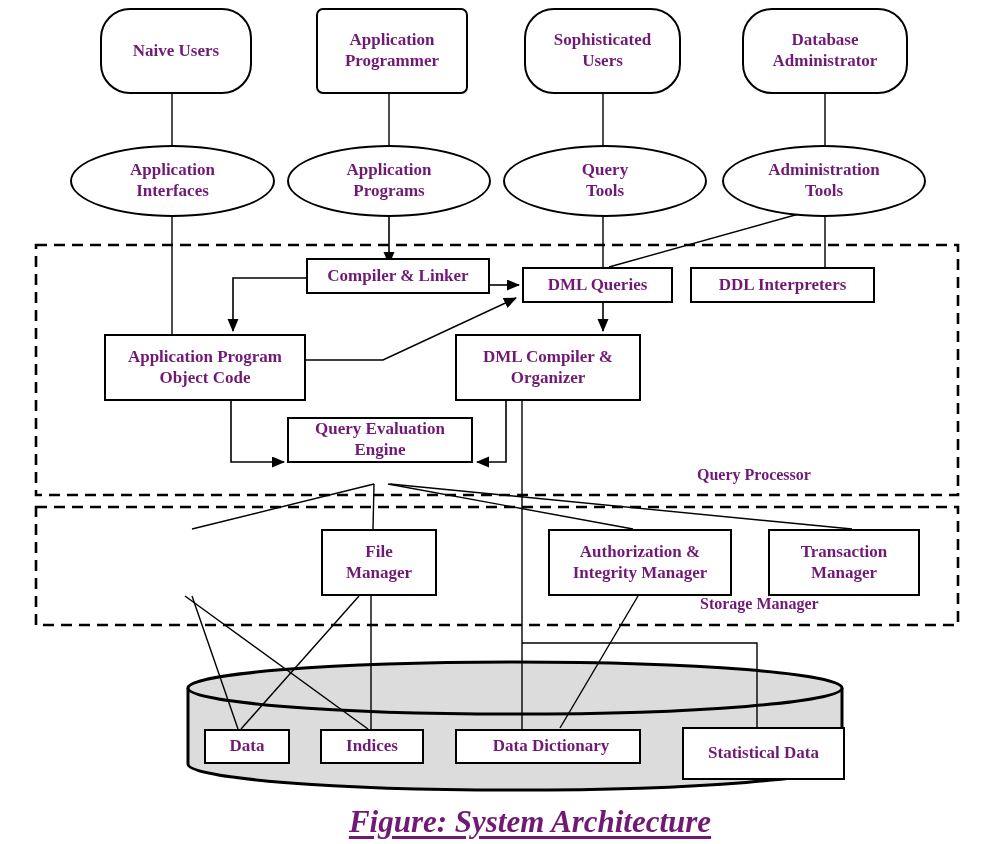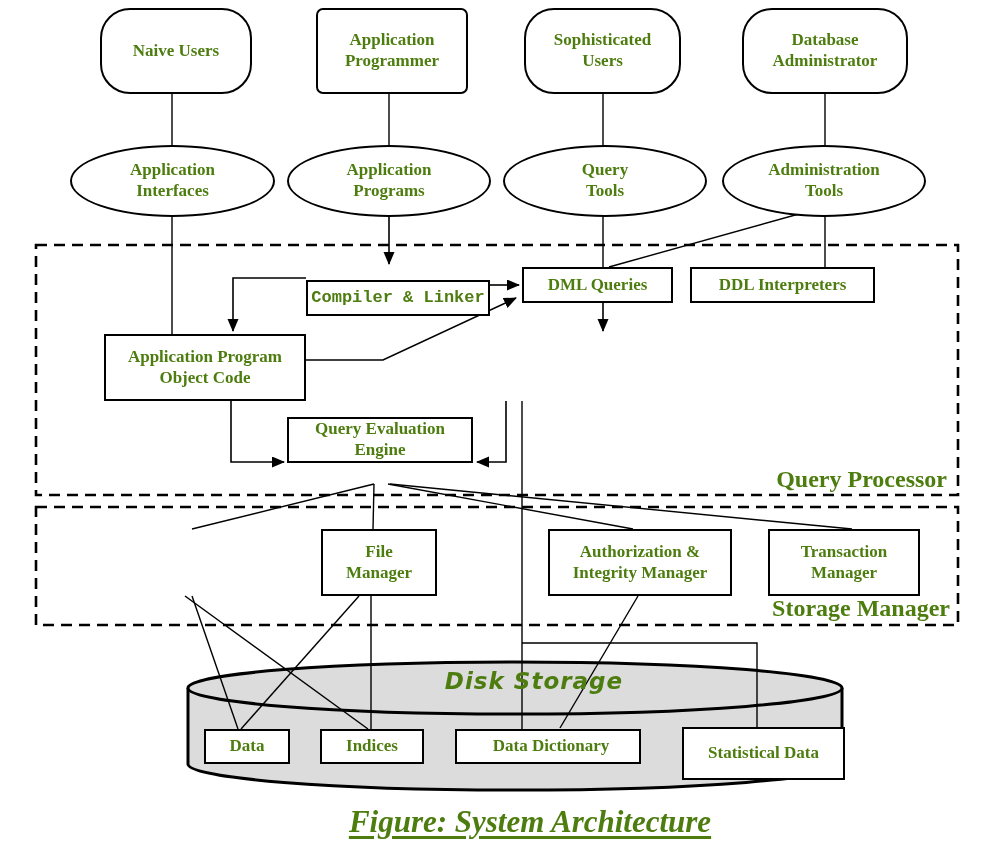--- a/index.html
+++ b/index.html
@@ -1,29 +1,29 @@
 <!DOCTYPE html>
 <html><head>
 <meta charset="utf-8">
 <style>
   html,body{margin:0;padding:0;background:#ffffff;}
   .stage{position:relative;width:983px;height:844px;background:#ffffff;overflow:hidden;
-         font-family:"Liberation Serif",serif;color:#4d7c0f;}
+         font-family:"Liberation Serif",serif;color:#701a75;}
   .layer{position:absolute;left:0;top:0;width:983px;height:844px;}
   .node{position:absolute;box-sizing:border-box;border:2px solid #000;background:#fff;
         display:flex;align-items:center;justify-content:center;text-align:center;
         font-weight:bold;font-size:17px;line-height:1.22;z-index:3;}
   .actor{border-radius:30px;}
   .oval{border-radius:50%;}
   .t{display:block;}
   .w70 .t{max-width:70px;}
   .w110 .t{max-width:110px;}
   .w130 .t{max-width:130px;}
   .w160 .t{max-width:160px;}
-  .seclabel{position:absolute;font-weight:bold;font-size:24px;text-align:right;z-index:3;}
+  .seclabel{position:absolute;font-weight:bold;font-size:16px;z-index:3;}
   .disklabel{position:absolute;left:434px;top:668px;width:200px;text-align:center;z-index:3;
              font-family:"DejaVu Sans",sans-serif;font-style:italic;font-weight:bold;
              font-size:23px;letter-spacing:1px;}
   .caption{position:absolute;left:280px;top:804px;width:500px;text-align:center;z-index:3;
            font-weight:bold;font-style:italic;font-size:31px;
            text-decoration:underline;text-underline-offset:4px;}
 </style>
 </head>
 <body>
 
@@ -96,49 +96,51 @@
   <div class="node oval w110" style="left:287px;top:145px;width:204px;height:72px;">
     <span class="t">Application Programs</span>
     </div>
   <div class="node oval w70" style="left:503px;top:145px;width:204px;height:72px;">
     <span class="t">Query Tools</span>
     </div>
   <div class="node oval w130" style="left:722px;top:145px;width:204px;height:72px;">
     <span class="t">Administration Tools</span>
     </div>
 
-  <div class="node" style="left:306px;top:280px;width:184px;height:36px;font-family:Liberation Mono, monospace;">
+  <div class="node" style="left:306px;top:258px;width:184px;height:36px;">
     <span class="t">Compiler &amp; Linker</span>
     </div>
   <div class="node" style="left:522px;top:267px;width:151px;height:36px;">
     <span class="t">DML Queries</span>
     </div>
   <div class="node" style="left:690px;top:267px;width:185px;height:36px;">
     <span class="t">DDL Interpreters</span>
     </div>
   <div class="node w160" style="left:104px;top:334px;width:202px;height:67px;">
     <span class="t">Application Program Object Code</span>
+    </div>
+  <div class="node w130" style="left:455px;top:334px;width:186px;height:67px;">
+    <span class="t">DML Compiler &amp; Organizer</span>
     </div>
   <div class="node w130" style="left:287px;top:417px;width:186px;height:46px;">
     <span class="t">Query Evaluation Engine</span>
     </div>
   <div class="seclabel" style="right:36px;top:466px;width:250px;">Query Processor</div>
 
   <div class="node w70" style="left:321px;top:529px;width:116px;height:67px;">
     <span class="t">File Manager</span>
     </div>
   <div class="node w160" style="left:548px;top:529px;width:184px;height:67px;">
     <span class="t">Authorization &amp; Integrity Manager</span>
     </div>
   <div class="node w110" style="left:768px;top:529px;width:152px;height:67px;">
     <span class="t">Transaction Manager</span>
     </div>
   <div class="seclabel" style="right:33px;top:595px;width:250px;">Storage Manager</div>
 
-  <div class="disklabel">Disk Storage</div>
   <div class="node" style="left:204px;top:729px;width:86px;height:35px;">
     <span class="t">Data</span>
     </div>
   <div class="node" style="left:320px;top:729px;width:104px;height:35px;">
     <span class="t">Indices</span>
     </div>
   <div class="node" style="left:455px;top:729px;width:186px;height:35px;padding-left:6px;">
     <span class="t">Data Dictionary</span>
     </div>
   <div class="node" style="left:682px;top:727px;width:163px;height:53px;">

